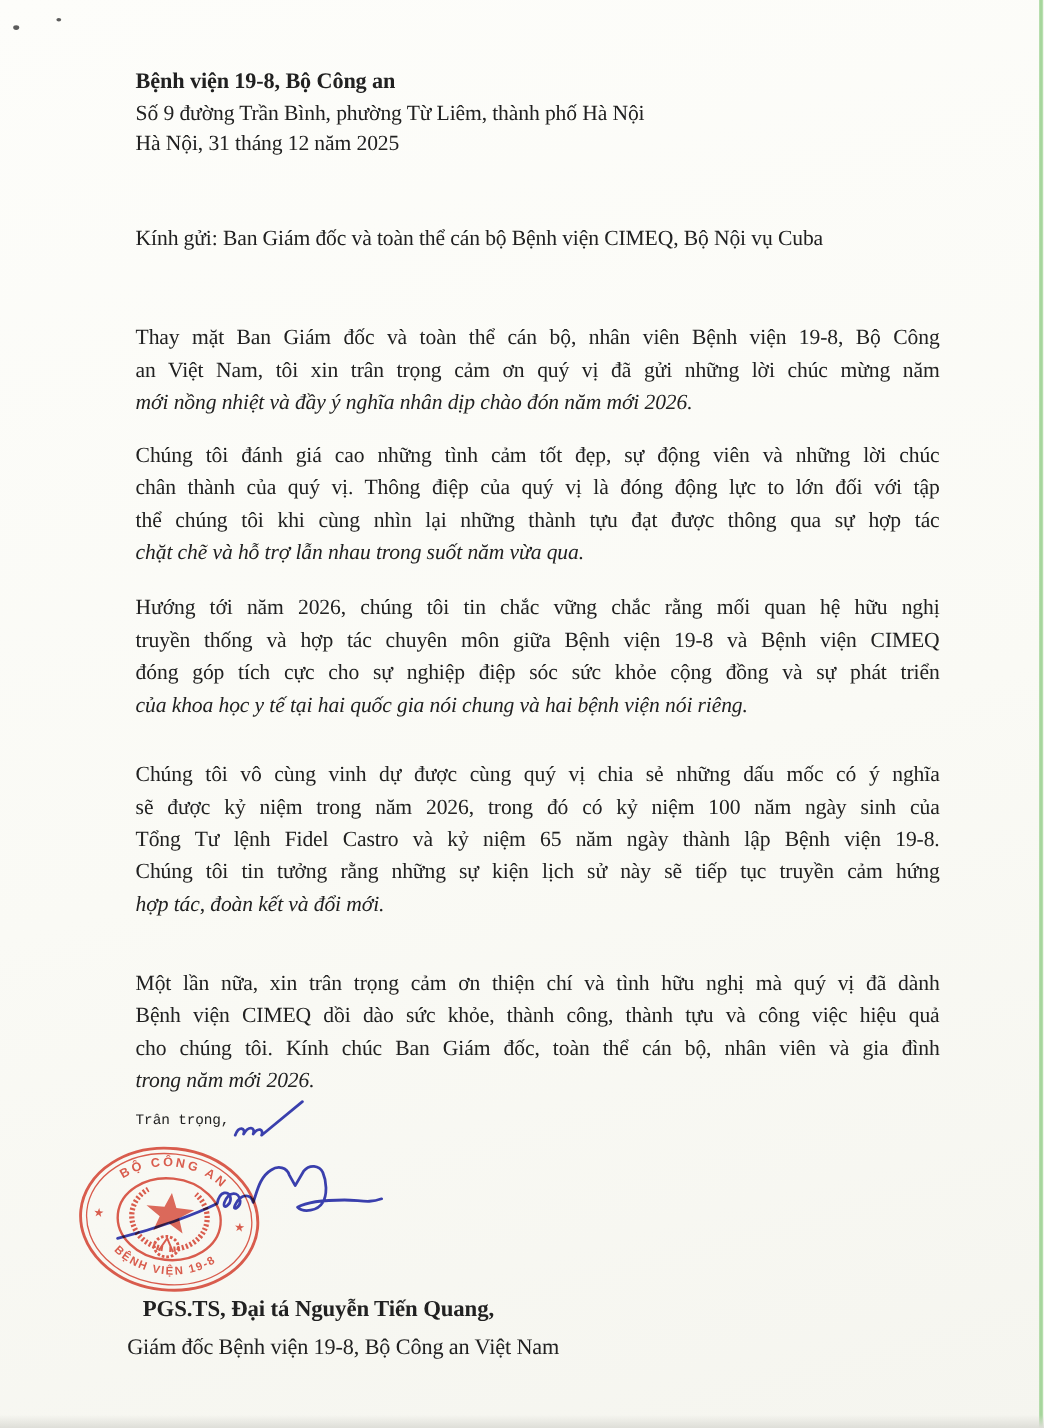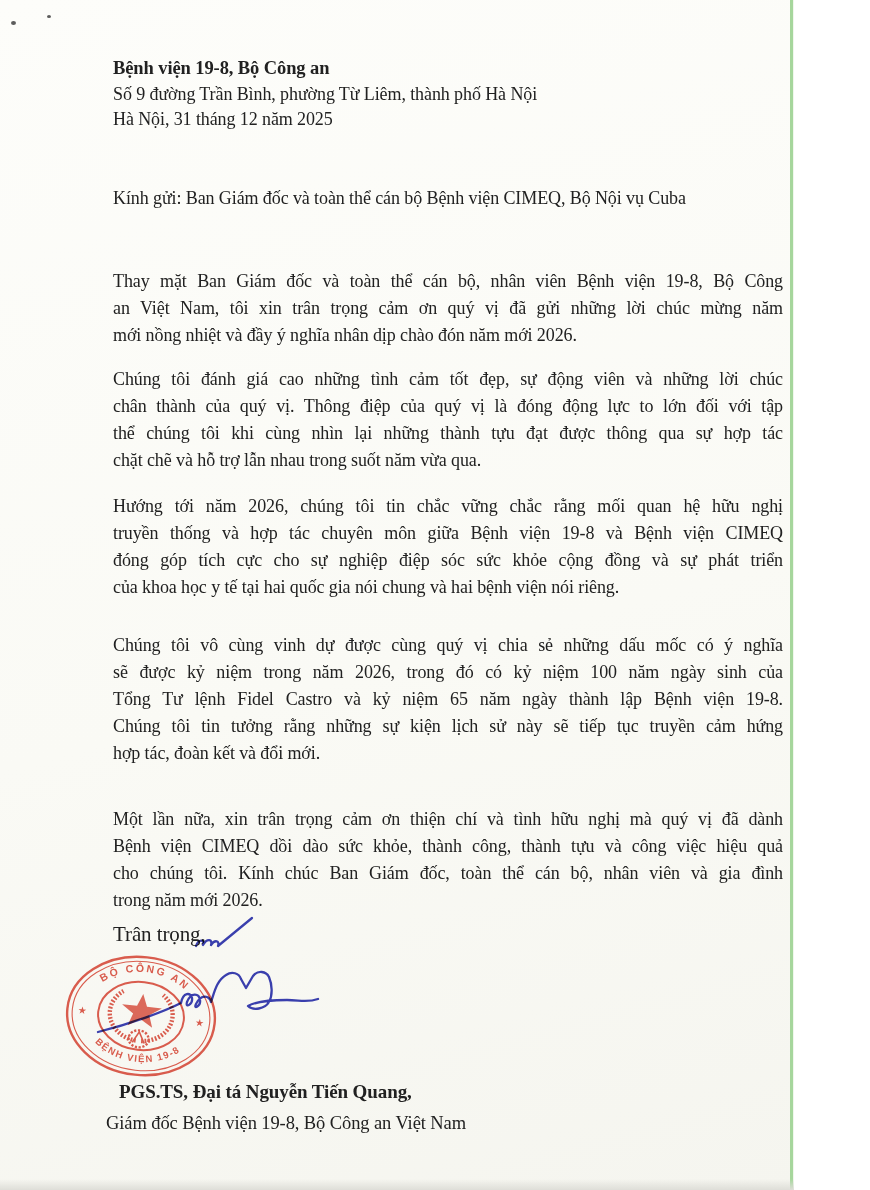--- a/index.html
+++ b/index.html
@@ -1,29 +1,29 @@
 <!DOCTYPE html>
 <html><head>
 <meta charset="utf-8">
 <style>
   html,body{margin:0;padding:0;background:#ffffff;}
   .page{
     position:relative;
-    width:794px;height:1190px;
+    width:870px;height:1190px;
     background:linear-gradient(165deg,#fdfdfa 0%,#fafaf5 55%,#f5f5ef 100%);
     overflow:hidden;
     font-family:"Liberation Serif","DejaVu Serif",serif;
     color:#212121;
   }
   .block{position:absolute;left:113px;width:670px;font-size:18px;line-height:27px;letter-spacing:-0.1px;}
   .header-block{line-height:25.5px;}
   .org-line{font-weight:bold;font-size:18.5px;}
   .jl{text-align:justify;text-align-last:justify;}
-  .jl.last{text-align-last:left;}
-  .closing-line{font-size:21px;}
+  .jl.last{text-align-last:left;font-style:italic;}
+  .closing-line{font-size:12px;font-family:Liberation Mono, monospace;}
   .signer-name{left:106px;font-weight:bold;font-size:19px;margin-left:13px;}
   .signer-title{left:106px;font-size:18.5px;}
   .speck{position:absolute;background:#3f3f3f;border-radius:50%;opacity:.85;}
   .speck.s1{left:11px;top:21px;width:5px;height:4px;}
   .speck.s2{left:47px;top:15px;width:4px;height:3px;}
   .edge-green{position:absolute;top:0;bottom:0;right:1px;width:3.5px;background:#a6d69c;}
   .edge-white{position:absolute;top:0;bottom:0;right:0;width:1.5px;background:#f0f7ec;}
   .edge-bottom{position:absolute;left:0;right:0;bottom:0;height:11px;
     background:linear-gradient(to bottom,rgba(195,195,185,0),#deded8);}
   .seal{position:absolute;left:57px;top:947px;width:170px;height:140px;

